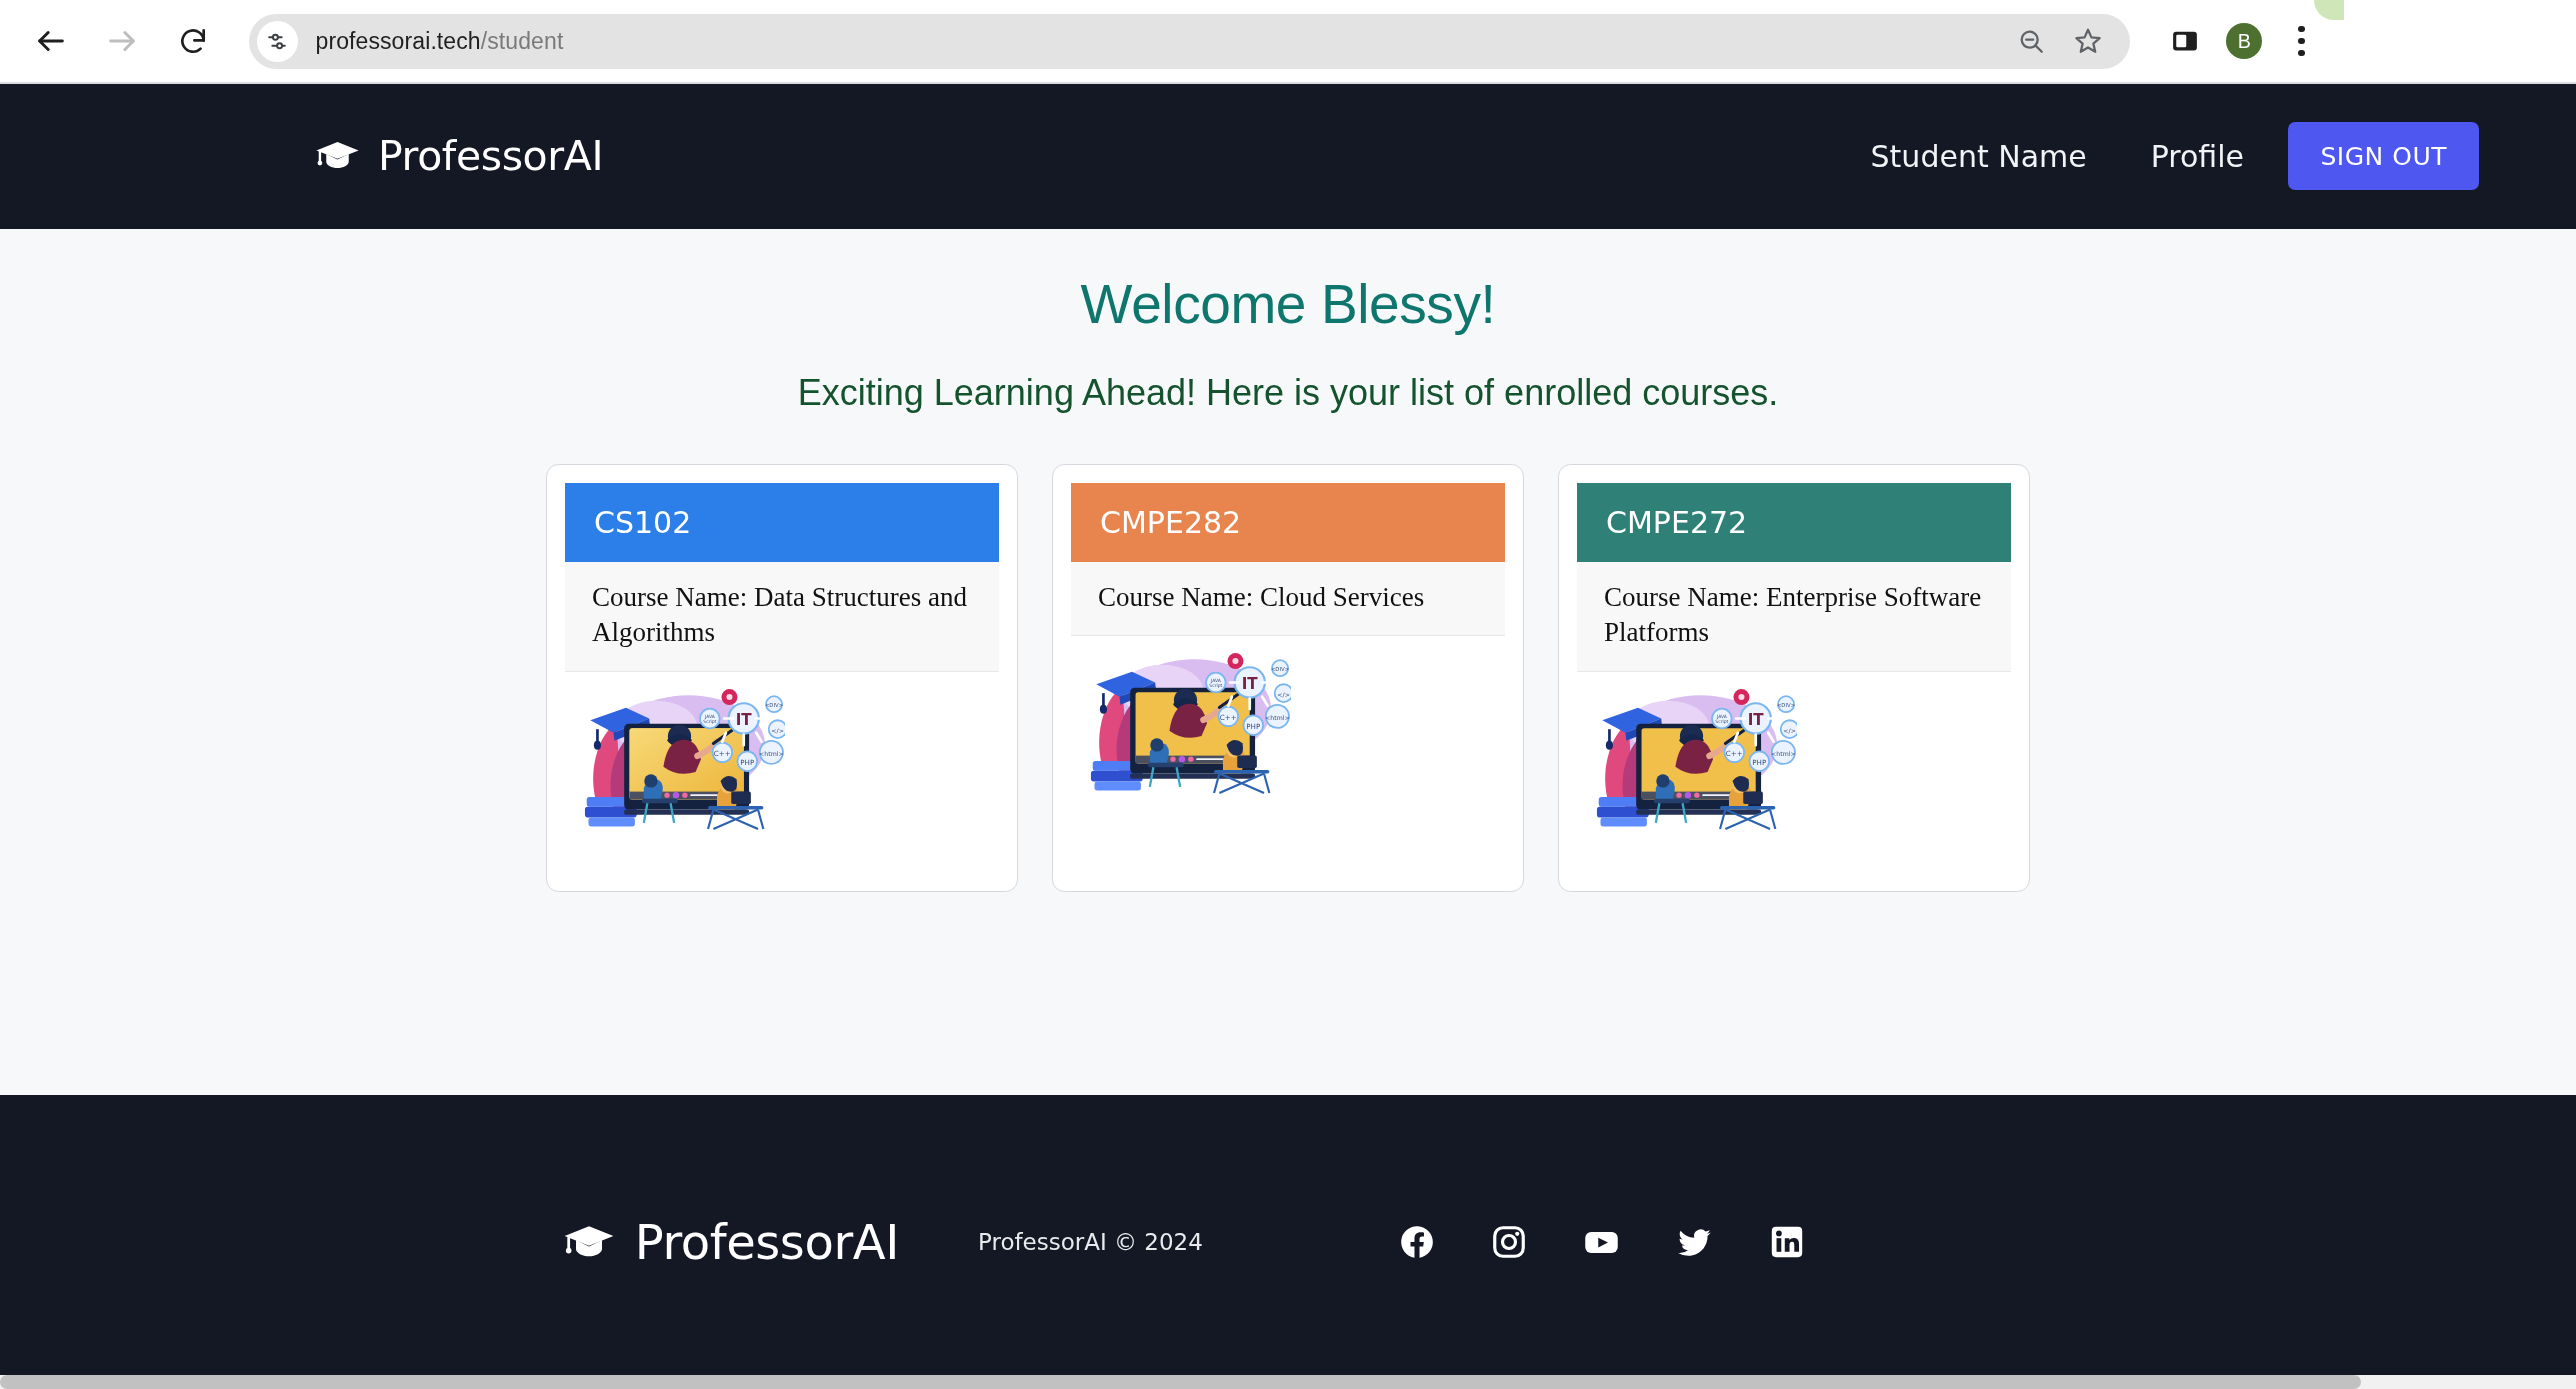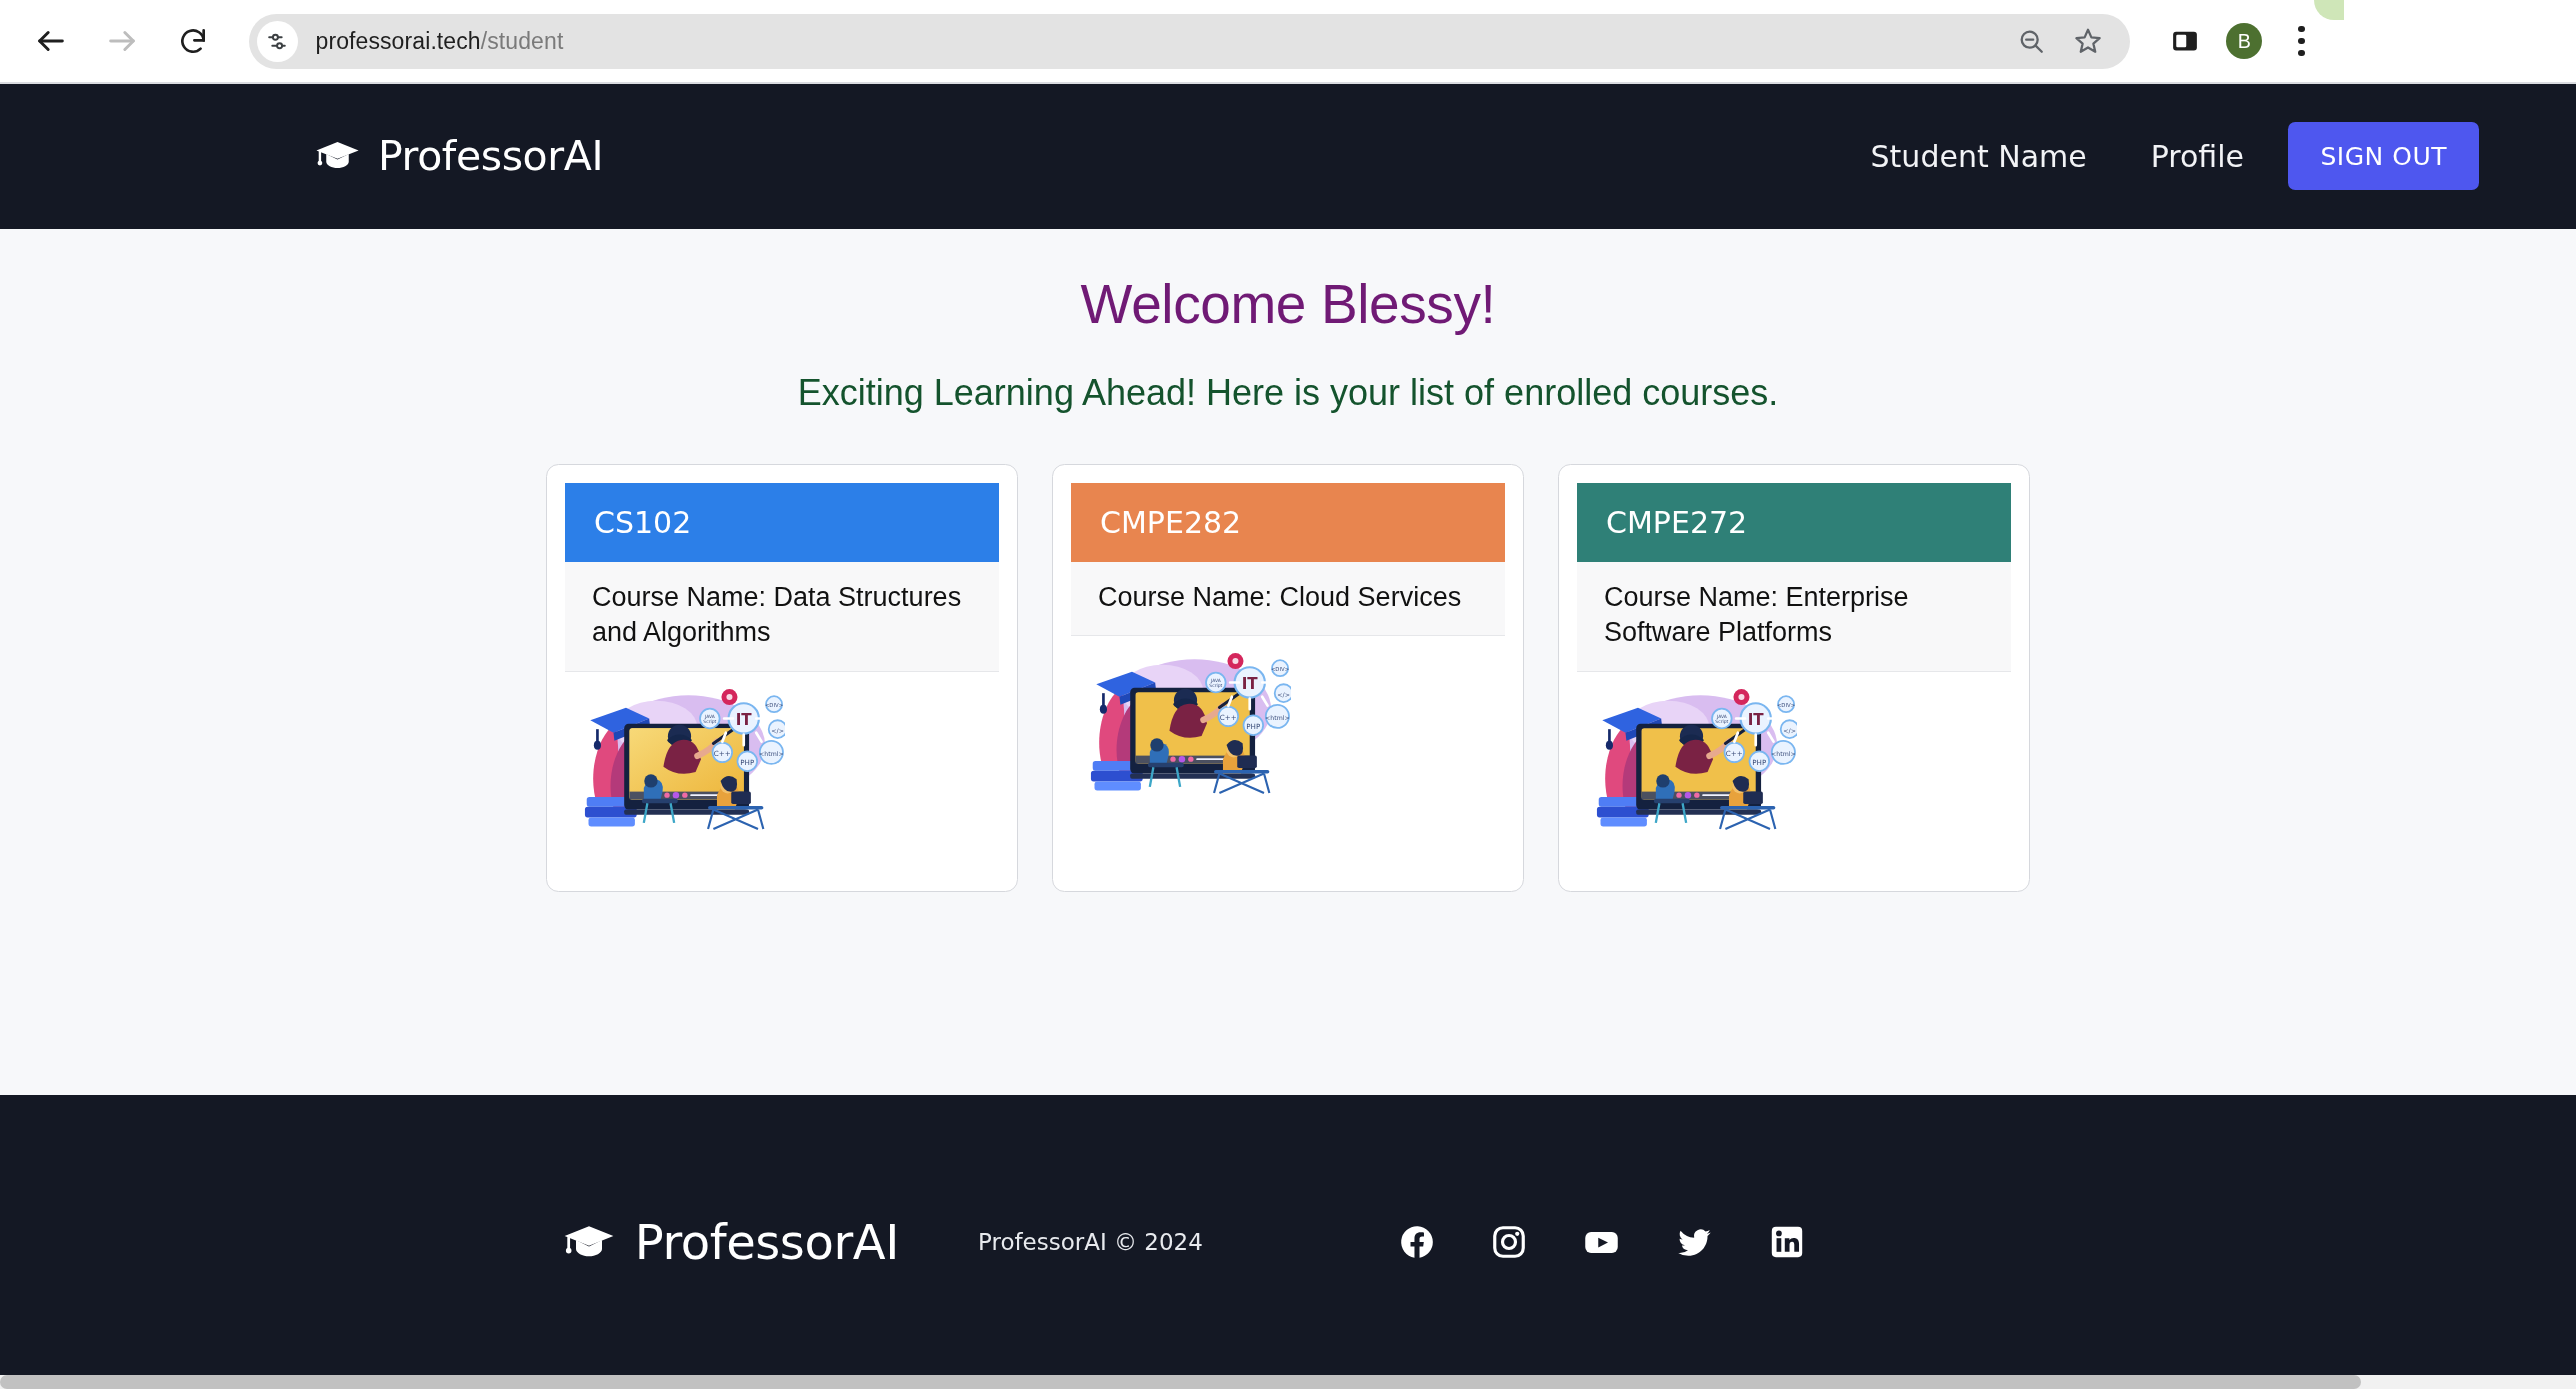--- a/index.html
+++ b/index.html
@@ -135,21 +135,21 @@
   .main {
     width: 2576px;
     height: 866px;
     background: #f7f8fa;
     padding-top: 43px;
   }
   .welcome-title {
     text-align: center;
     font-size: 55px;
     font-weight: normal;
-    color: #701a75;
+    color: #0f766e;
     font-family: "Liberation Sans", sans-serif;
     letter-spacing: -0.4px;
   }
   .welcome-sub {
     text-align: center;
     font-size: 36px;
     color: #14532d;
     margin-top: 36px;
     font-family: "Liberation Sans", sans-serif;
   }
@@ -182,21 +182,21 @@
   .card-body {
     background: #f8f8f9;
     border-bottom: 1.8px solid #e6e7ea;
     padding: 18px 27px 19.7px 27px;
     flex: 0 0 auto;
   }
   .card-course-name {
     font-size: 27px;
     line-height: 1.32;
     color: #111111;
-    font-family: Liberation Sans, sans-serif;
+    font-family: Liberation Serif, serif;
   }
   .card-illo {
     flex: 1 1 auto;
     padding: 9px 0 0 9px;
     display: flex; align-items: flex-start;
   }
   .illo-svg { display: block; }
 
   
   .site-footer {

